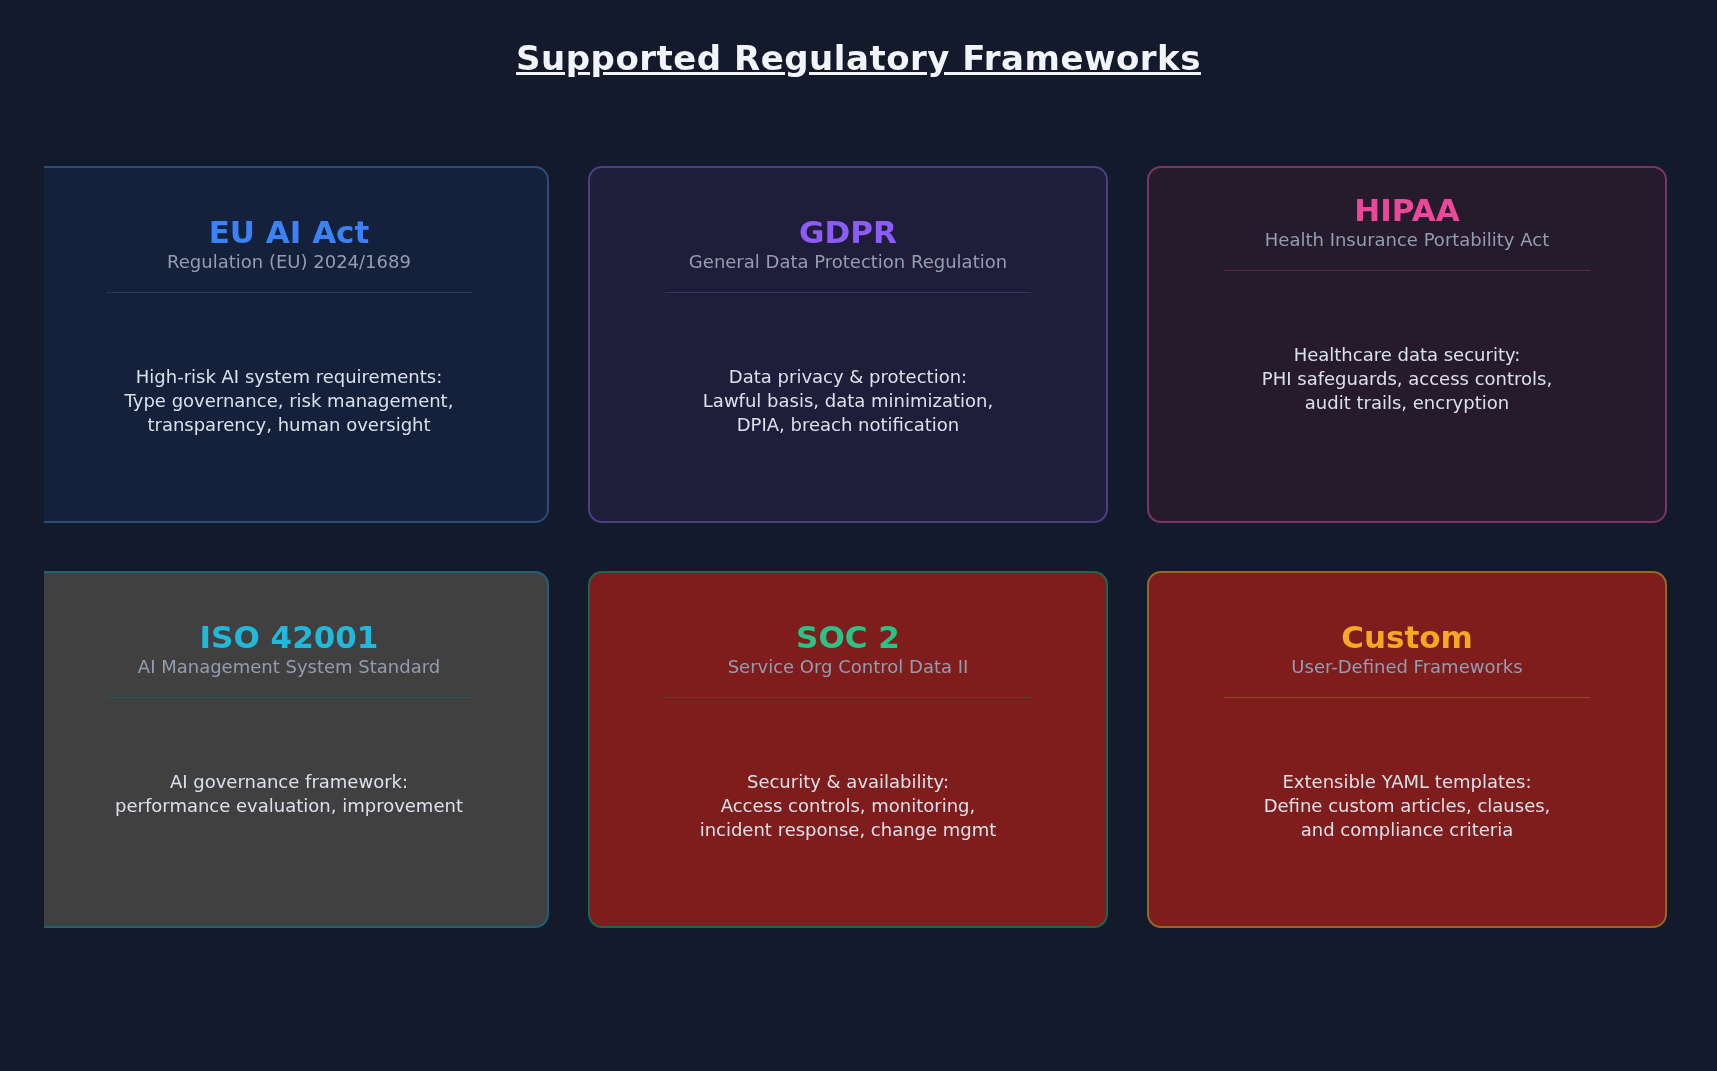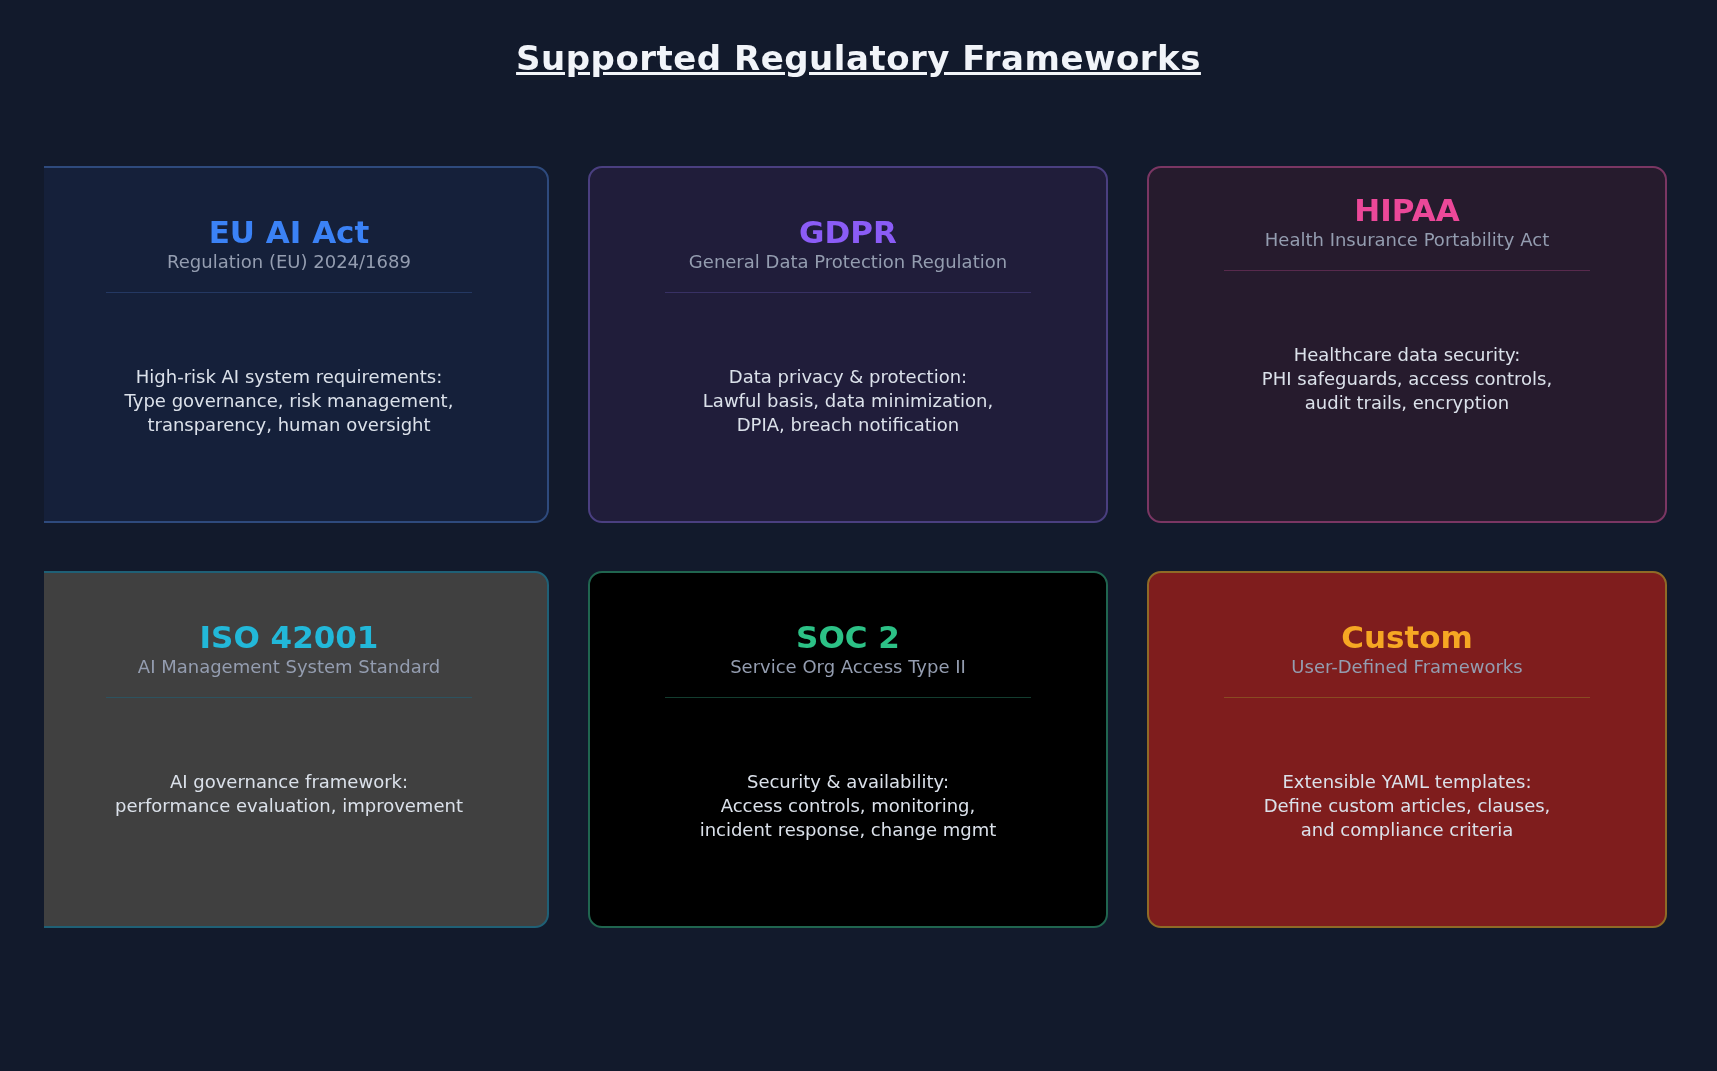--- a/index.html
+++ b/index.html
@@ -119,23 +119,23 @@
     <section class="card" style="background: #404040; border-color: rgb(31, 96, 118); text-align: center;">
       <h2 class="card-title" style="color: rgb(34, 184, 217);">ISO 42001</h2>
       <div class="card-subtitle">AI Management System Standard</div>
       <hr class="divider" style="background: rgba(31, 96, 118, 0.6);">
       <div class="card-body">
         <div>AI governance framework:</div>
         <div>performance evaluation, improvement</div>
       </div>
     </section>
 
-    <section class="card" style="background: #000000; border-color: rgb(32, 101, 79);">
+    <section class="card" style="background: #7f1d1d; border-color: rgb(32, 101, 79);">
       <h2 class="card-title" style="color: rgb(44, 193, 134);">SOC 2</h2>
-      <div class="card-subtitle">Service Org Access Type II</div>
+      <div class="card-subtitle">Service Org Control Data II</div>
       <hr class="divider" style="background: rgba(32, 101, 79, 0.6);">
       <div class="card-body">
         <div>Security &amp; availability:</div>
         <div>Access controls, monitoring,</div>
         <div>incident response, change mgmt</div>
       </div>
     </section>
 
     <section class="card" style="background: #7f1d1d; border-color: rgb(143, 106, 38);">
       <h2 class="card-title" style="color: rgb(246, 167, 35);">Custom</h2>

